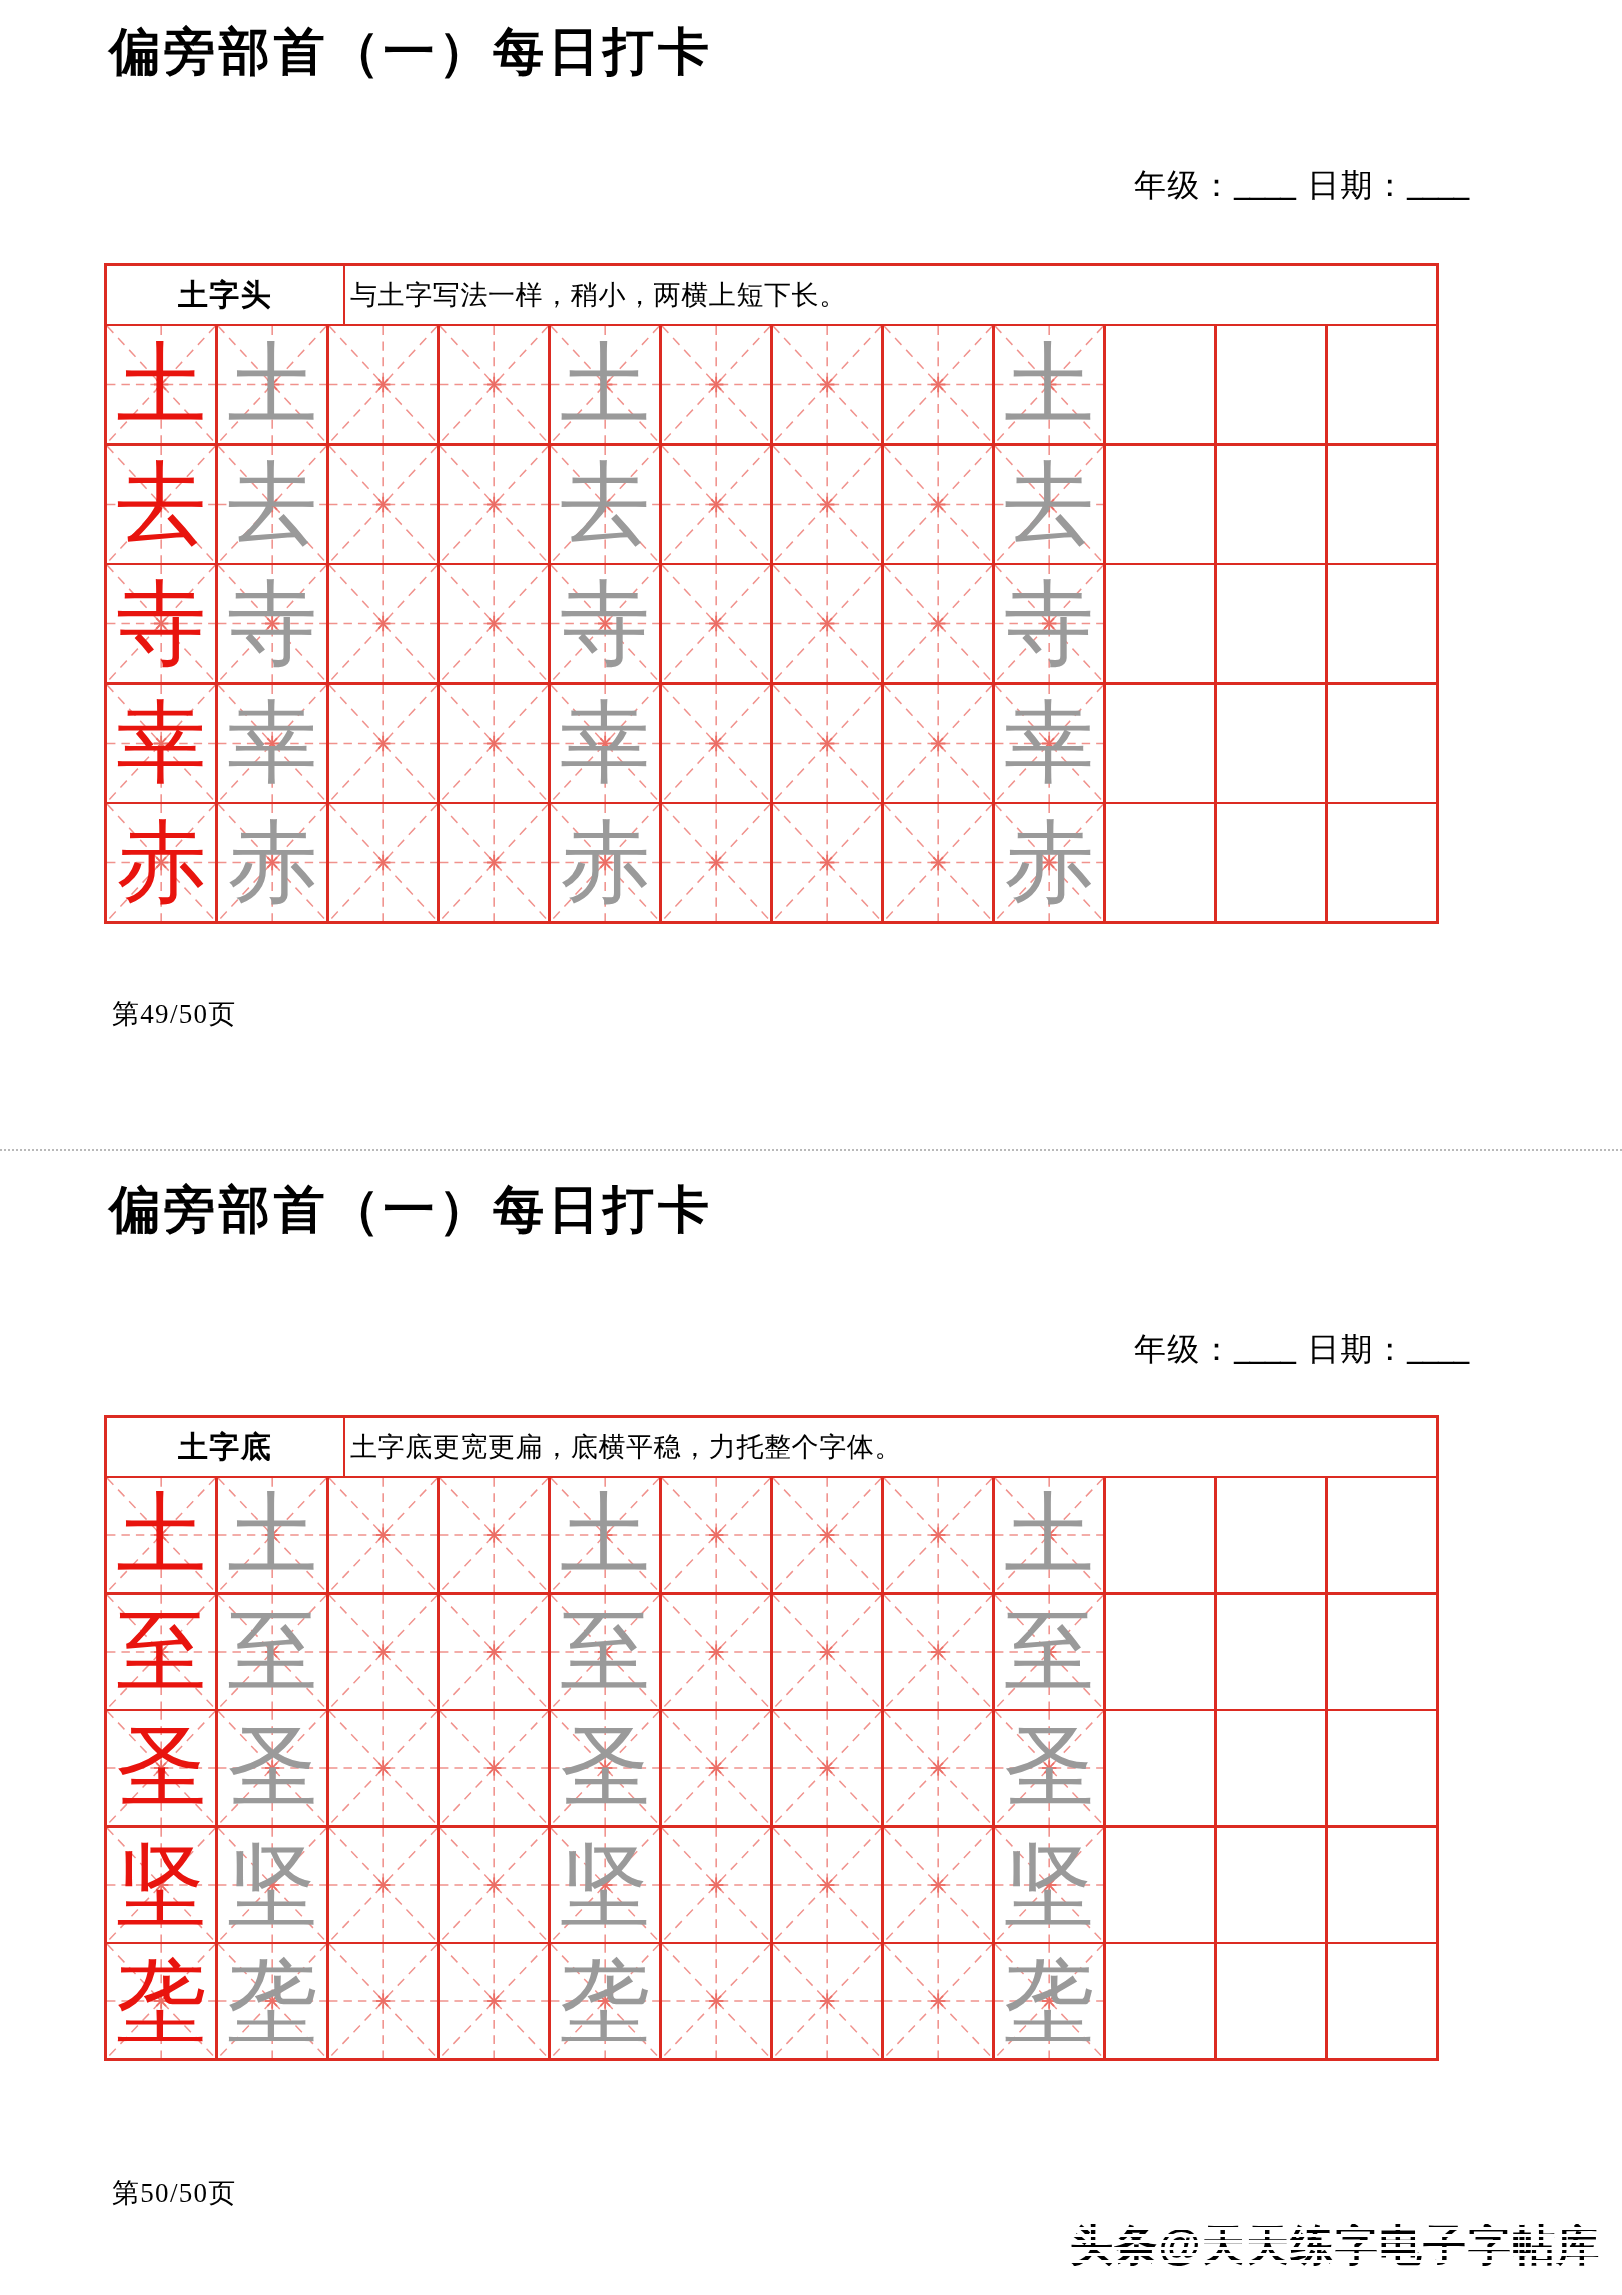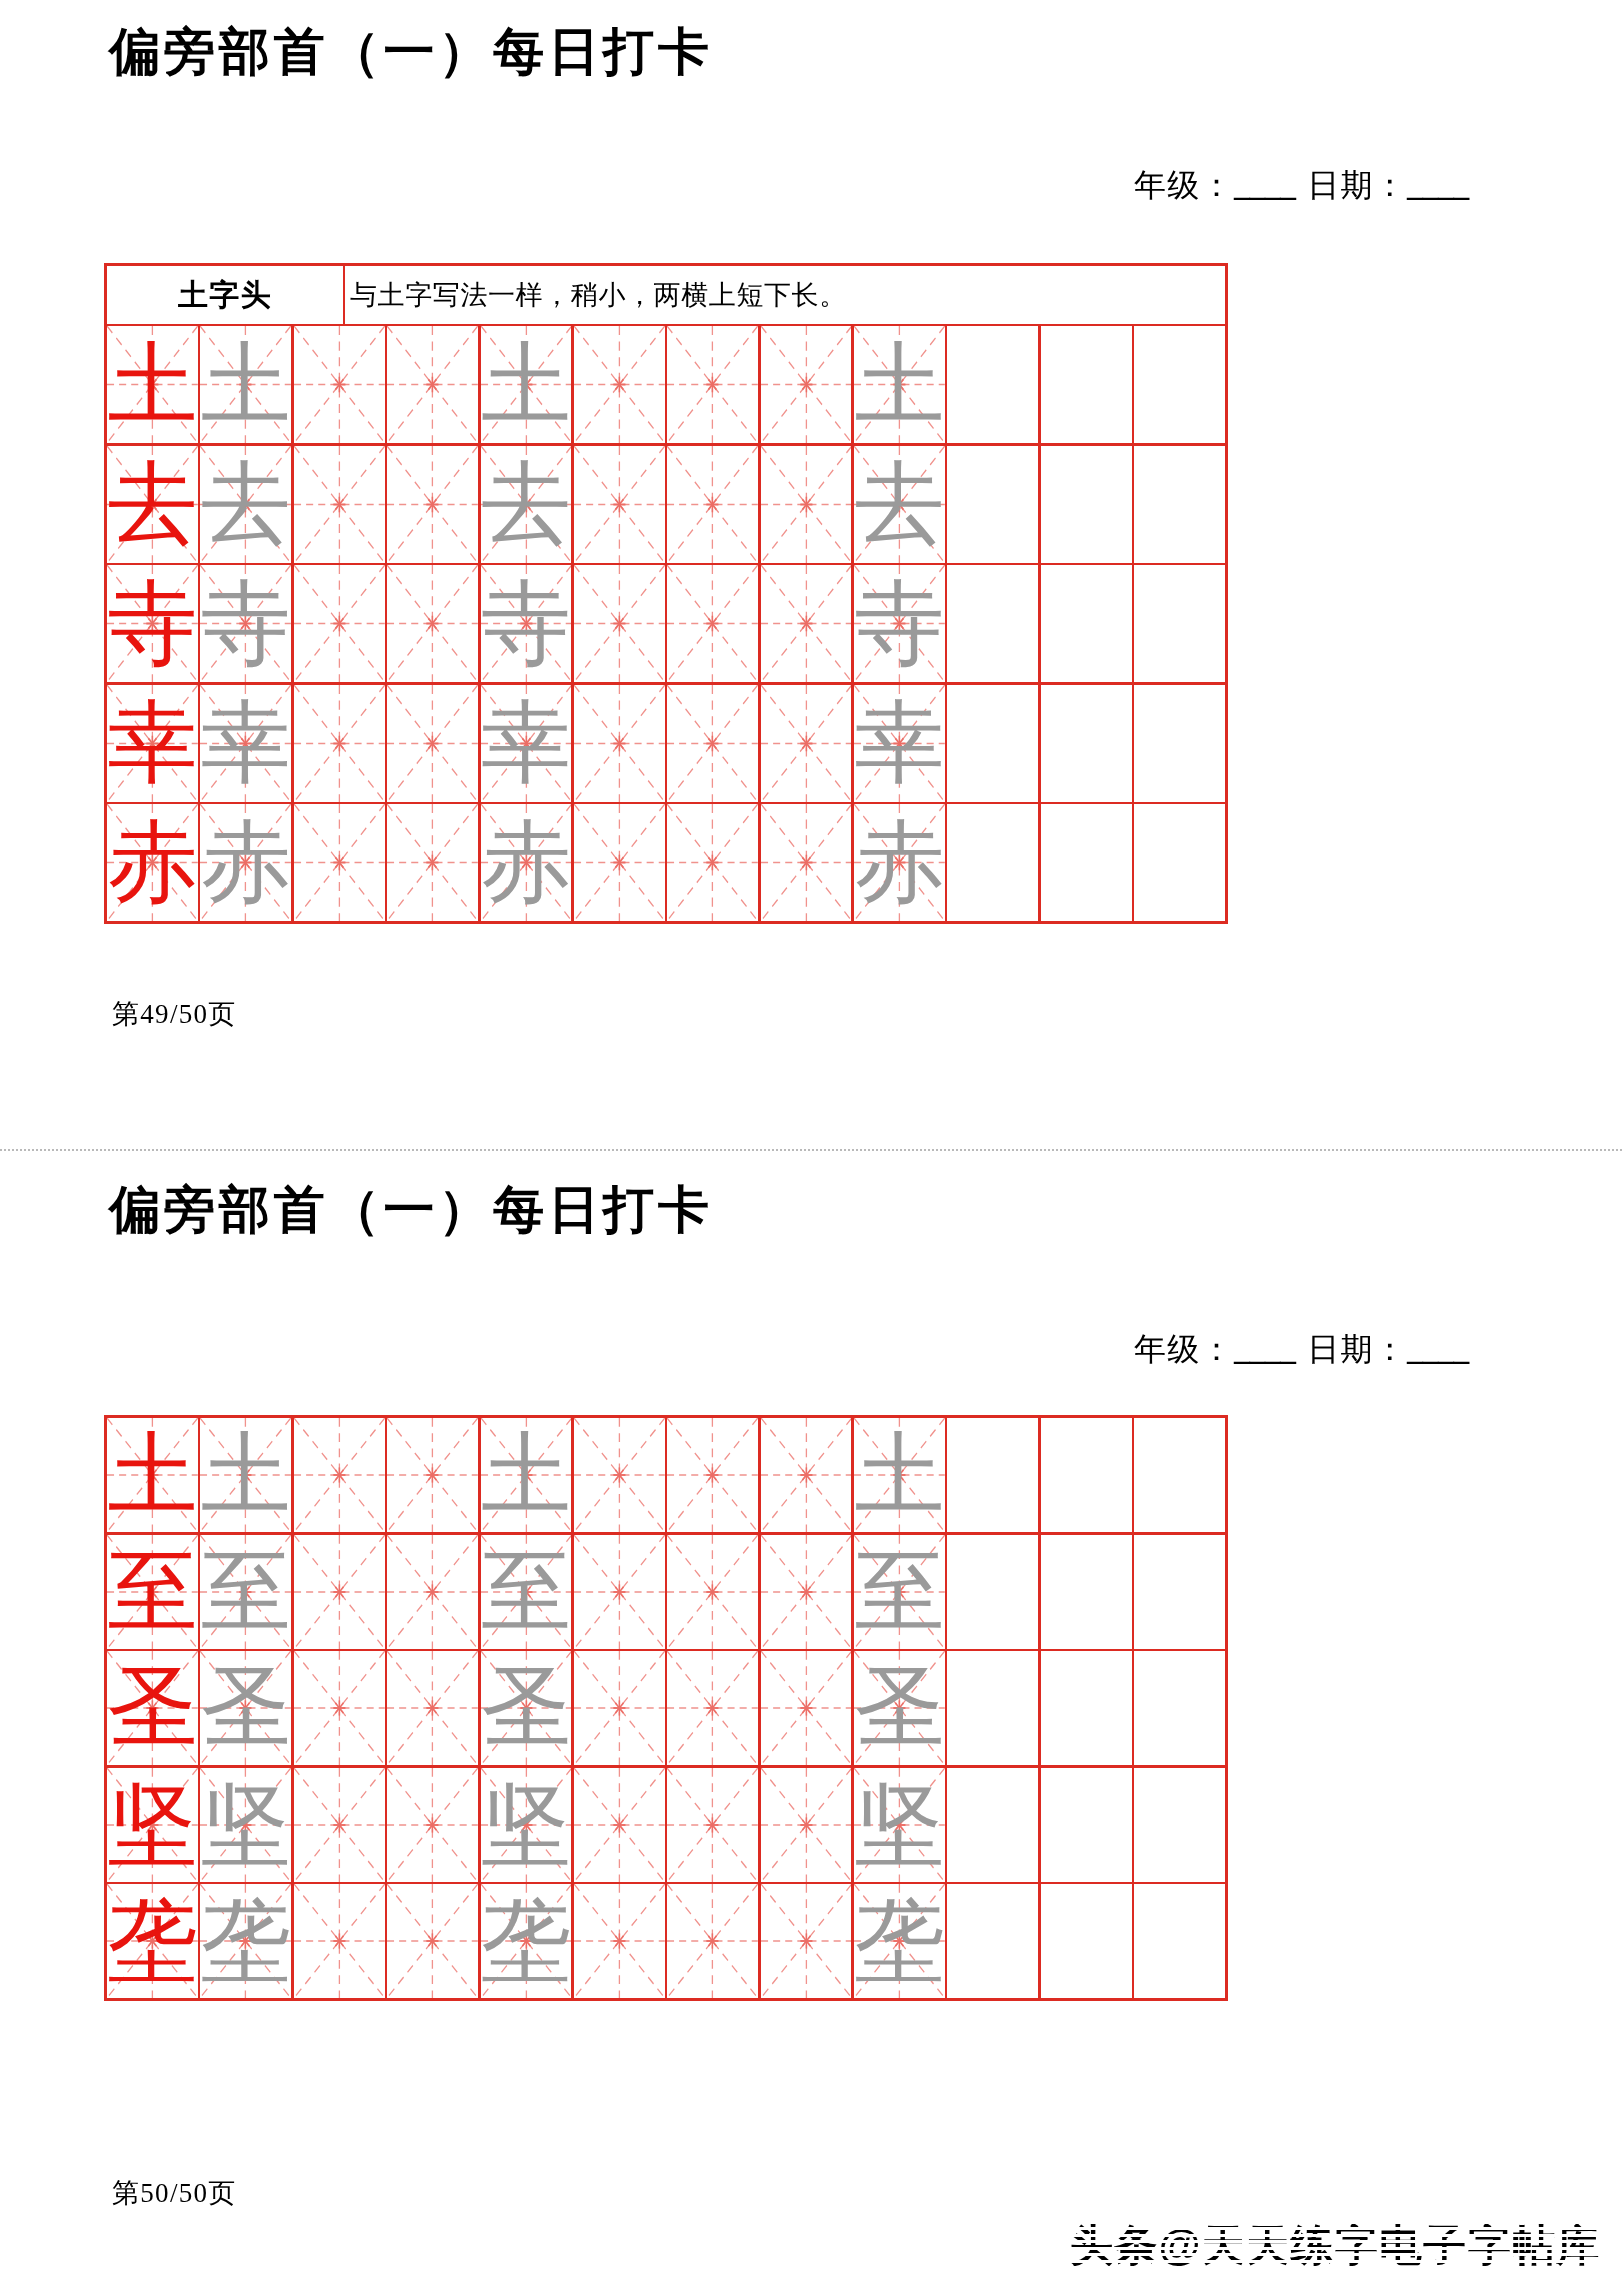--- a/index.html
+++ b/index.html
@@ -20,21 +20,21 @@
     font-size:51px;font-weight:bold;letter-spacing:3.9px;
     font-family:"Liberation Serif","DejaVu Serif",serif;
   }
   .grade-line{
     position:absolute;left:1134px;
     font-size:32px;letter-spacing:1.3px;white-space:nowrap;
   }
   .grade-line .blank{letter-spacing:-0.6px;font-weight:bold;}
   .grade-line .lbl{margin-left:11.7px;}
   .ptable{
-    position:absolute;left:104px;width:1124px;
+    position:absolute;left:104px;width:1335px;
     border:3.9px solid var(--border-red);
     background:#fff;
   }
   .ptable-header{
     display:flex;height:60px;align-items:stretch;
     border-bottom:2.6px solid var(--border-red);
   }
   .radical-cell{
     width:238px;flex:0 0 238px;
     border-right:2.6px solid var(--border-red);
@@ -678,20 +678,24 @@
 
 <div class="page-divider"></div>
 
 <h1 class="sheet-title" style="top:1176px">偏旁部首（一）每日打卡</h1>
 
 <div class="grade-line" style="top:1328px">
   <span>年级：</span><span class="blank">____</span><span class="lbl">日期：</span><span class="blank">____</span>
 </div>
 
 <div class="ptable sheet--2" style="top:1415px">
+  <div class="ptable-header">
+    <div class="radical-cell">土字底</div>
+    <div class="tip-cell">土字底更宽更扁，底横平稳，力托整个字体。</div>
+  </div>
   <div class="pgrid">
       <div class="cell">
         <svg viewBox="0 0 180 180" preserveAspectRatio="none">
           <line x1="0" y1="90" x2="180" y2="90" stroke="#f0928d" stroke-width="2.6" stroke-dasharray="14 10"></line>
           <line x1="90" y1="0" x2="90" y2="180" stroke="#f0928d" stroke-width="2.6" stroke-dasharray="14 10"></line>
           <line x1="0" y1="0" x2="180" y2="180" stroke="#f0928d" stroke-width="2.4" stroke-dasharray="15 11"></line>
           <line x1="180" y1="0" x2="0" y2="180" stroke="#f0928d" stroke-width="2.4" stroke-dasharray="15 11"></line>
           <line x1="78" y1="90" x2="102" y2="90" stroke="#ec6e66" stroke-width="3"></line>
           <line x1="90" y1="78" x2="90" y2="102" stroke="#ec6e66" stroke-width="3"></line>
           <line x1="82" y1="82" x2="98" y2="98" stroke="#ec6e66" stroke-width="3"></line>

